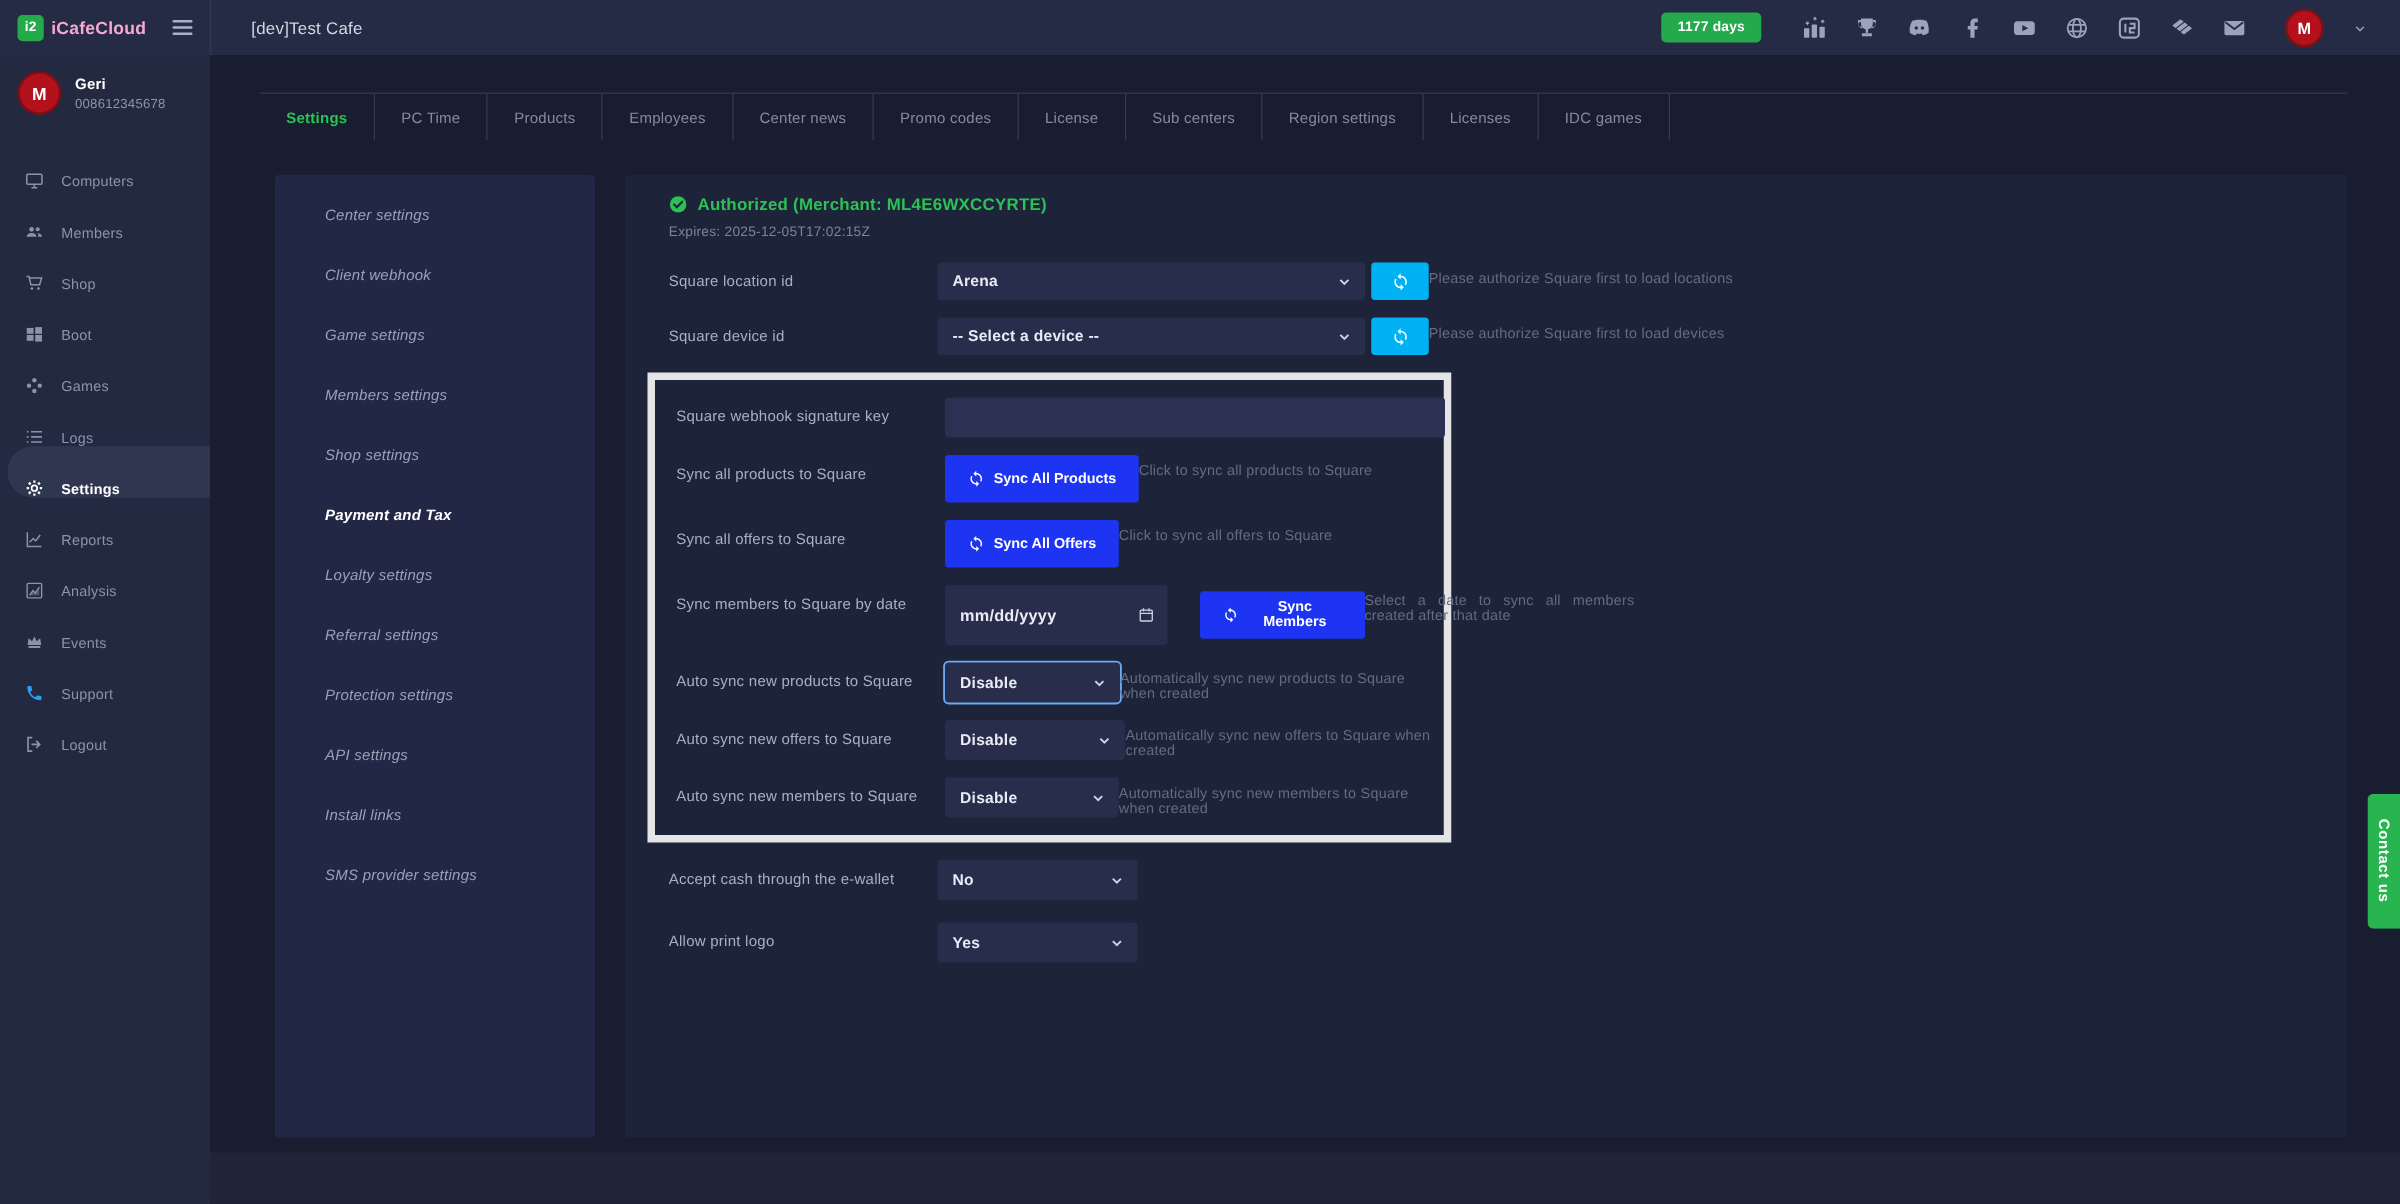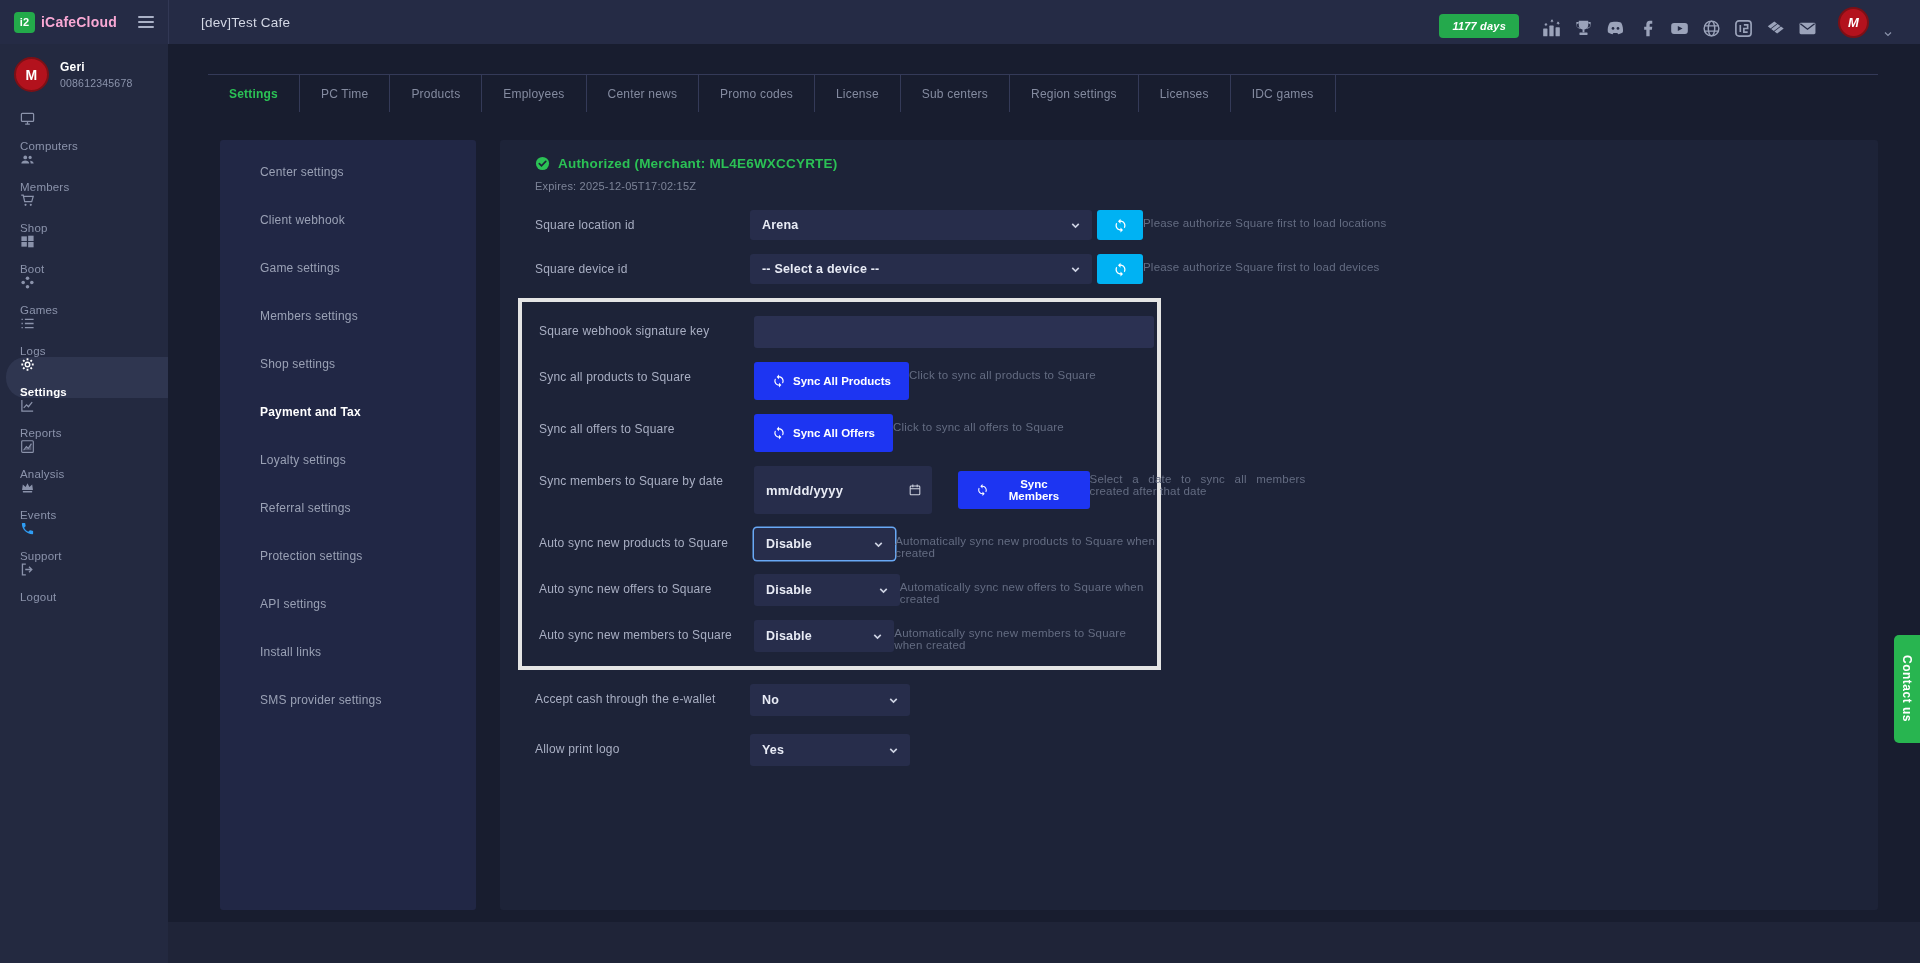--- a/index.html
+++ b/index.html
@@ -13,58 +13,58 @@
     justify-content:space-between; }
   .logo-wrap { display:flex; align-items:center; gap:6px; }
   .logo-mark { width:21px; height:21px; background:#23aa4a; border-radius:4px; color:#fff;
     font-size:11px; font-weight:bold; display:flex; align-items:center; justify-content:center; }
   .logo-text { color:#f9a8d4; font-size:14px; font-weight:bold; }
   .hamburger { display:flex; flex-direction:column; gap:3px; cursor:pointer; }
   .hamburger i { display:block; width:16px; height:2px; background:#aab1c6; border-radius:1px; }
   .topbar-main { flex:1; display:flex; align-items:center; border-left:1px solid #323855;
     padding:0 26px 0 32px; }
   .cafe-title { color:#d3d7e4; font-size:13.5px; }
-  .topbar-right { margin-left:auto; display:flex; align-items:flex-end; gap:13px;font-style:italic; }
+  .topbar-right { margin-left:auto; display:flex; align-items:center; gap:23px; }
   .days-badge { background:#24a94c; color:#fff; font-size:11px; font-weight:bold;
     padding:6px 13px; border-radius:4px; margin-right:10px; }
   .tico { width:19px; height:19px; color:#9ba3ba; display:flex; align-items:center;
     justify-content:center; cursor:pointer; }
   .tico svg { width:100%; height:100%; }
   .avatar { width:31px; height:31px; border-radius:50%; background:#b3121d;
     border:2px solid #7c1016; color:#fff; font-weight:bold; font-size:13px;
     display:flex; align-items:center; justify-content:center; margin-left:8px; }
   .avatar-chevron { color:#8b93ab; width:12px; height:12px; }
 
   
   .sidebar { position:fixed; top:44px; left:0; width:168px; height:919px; background:#232940; z-index:40; }
   .user-block { display:flex; align-items:center; gap:11px; padding:13px 0 15px 14px; }
   .user-avatar { width:35px; height:35px; border-radius:50%; background:#b3121d;
     border:2px solid #7c1016; color:#fff; font-weight:bold; font-size:14px;
     display:flex; align-items:center; justify-content:center; }
   .user-name { color:#fff; font-size:12px; font-weight:bold; margin-bottom:3px; }
   .user-phone { color:#8b93ab; font-size:10.5px; }
   .side-nav { margin-top:4px; }
-  .side-item { display:flex; align-items:flex-start; gap:14px; height:41px; padding-left:20px;
-    color:#8b93ab; font-size:11.5px; cursor:pointer;flex-direction:column; }
+  .side-item { display:flex; align-items:flex-end; gap:14px; height:41px; padding-left:20px;
+    color:#8b93ab; font-size:11.5px; cursor:pointer; }
   .side-item svg { width:15px; height:15px; flex:0 0 15px; }
   .side-item.active { background:#2f3650; border-radius:20px 0 0 20px; margin-left:6px;
     padding-left:14px; color:#fff; font-weight:bold; }
   .icon-blue { color:#2f9df4; }
 
   
   .main { margin-left:168px; margin-top:44px; height:919px; background:#181d2f; overflow:hidden; }
   .tabbar { margin:30px 42px 0 40px; border-top:1px solid #343a58; display:flex; }
   .tab { height:37px; display:flex; align-items:center; padding:0 21px;
     border-right:1px solid #343a58; color:#848ba0; font-size:12px; cursor:pointer; }
   .tab.active { color:#2bc155; font-weight:bold; }
 
   .content { display:flex; align-items:stretch; margin:28px 42px 0 52px; gap:24px; }
   .settings-menu { flex:0 0 256px; width:256px; background:#212745; border-radius:3px;
     padding:8px 0 20px 0; min-height:770px; }
-  .menu-item { padding:17px 10px 17px 40px; color:#9aa1b5; font-size:12px; cursor:pointer; }
+  .menu-item { padding:17px 10px 17px 40px; color:#9aa1b5; font-size:12px; cursor:pointer;font-style:italic; }
   .menu-item.active { color:#ffffff; font-weight:bold; }
 
   .form-panel { flex:1; background:#1d2338; border-radius:3px; padding:16px 40px 24px 35px; min-height:770px; }
   .status { display:flex; align-items:center; gap:8px; color:#2bc155; font-size:13.5px; font-weight:bold; }
   .status svg { width:15px; height:15px; }
   .expires { margin:9px 0 18px; font-size:11px; color:#7d8498; }
 
   .frow { display:flex; margin-bottom:14px; }
   .flabel { width:215px; flex:0 0 215px; padding-top:8px; font-size:12px; color:#a9afc3; }
   .fctrl { display:flex; flex-direction:row; }
@@ -90,21 +90,21 @@
   .btn-blue { height:38px; background:#1d35f2; color:#fff; font-size:11.5px; font-weight:bold;
     display:inline-flex; align-items:center; gap:7px; padding:0 18px; border:none;
     border-radius:3px; cursor:pointer; }
   .btn-blue svg { width:14px; height:14px; fill:#fff; }
 
   .date-field { width:190px; height:48px; background:#272d4b; border-radius:3px; display:flex;
     align-items:center; justify-content:space-between; padding:0 10px 0 12px; color:#e9ecf5;
     font-weight:bold; font-size:13px; cursor:pointer; }
   .date-field svg { width:14px; height:14px; }
 
-  .red-box { border:4px solid #e5e5e5; width:643px; margin:2px 0 14px -17px;
+  .red-box { border:6px solid #e5e5e5; width:643px; margin:2px 0 14px -17px;
     padding:14px 0 0 17px; }
 
   .footer-strip { height:46px; background:#1f2438; margin-top:12px; }
 
   .contact-us { position:fixed; right:0; top:635px; width:26px; height:108px; background:#28b550;
     border-radius:5px 0 0 5px; color:#fff; writing-mode:vertical-rl; display:flex;
     align-items:center; justify-content:center; font-size:12px; font-weight:bold;
     letter-spacing:.5px; cursor:pointer; z-index:60; }
 </style>
 </head>

